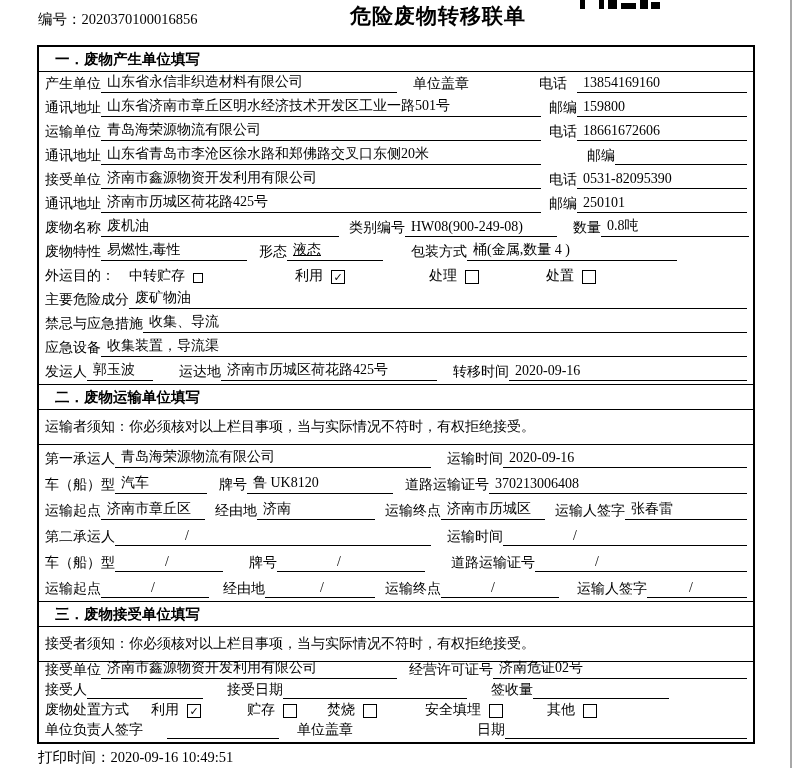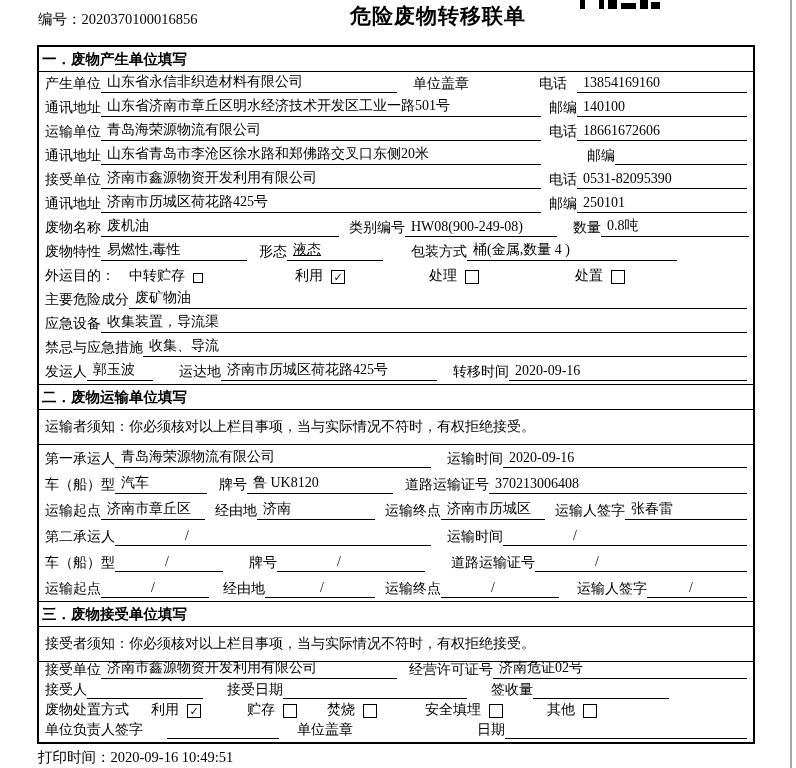--- a/index.html
+++ b/index.html
@@ -17,21 +17,21 @@
   .qr .b{position:absolute;background:#000}
   .qr .hollow{position:absolute;border:5px solid #000;background:#fff}
   .page-edge{position:absolute;right:4px;top:0;width:2px;height:768px;background:#a8a8a8}
 
   #form-root{
     position:absolute;left:37px;top:45px;width:718px;box-sizing:border-box;
     border:2px solid #000;background:#fff;
   }
   .sec+.sec{border-top:1.5px solid #000}
   .sec-title{
-    height:24px;display:flex;align-items:center;padding-left:3px;
+    height:24px;display:flex;align-items:center;padding-left:16px;
     font-weight:bold;font-size:14.5px;border-bottom:1.5px solid #000;
   }
   .sec-notice{
     height:34px;display:flex;align-items:center;padding-left:6px;
     font-size:14px;border-bottom:1px solid #000;white-space:nowrap;
   }
   .row{display:flex;align-items:flex-end;padding:0 6px 3px 6px;box-sizing:border-box}
   .s1 .row{height:24px}
   .s2 .row{height:26px}
   .s3 .row{height:20px}
@@ -75,21 +75,21 @@
         <div class="lab">产生单位</div>
         <div class="val" style="width: 296px;">山东省永信非织造材料有限公司</div>
         <div class="lab" style="margin-left: 16px;">单位盖章</div>
         <div class="lab" style="margin-left: auto;">电话</div>
         <div class="val" style="width: 170px; margin-left: 10px;">13854169160</div>
       </div>
       <div class="row">
         <div class="lab">通讯地址</div>
         <div class="val" style="width: 440px;">山东省济南市章丘区明水经济技术开发区工业一路501号</div>
         <div class="lab" style="margin-left: auto;">邮编</div>
-        <div class="val" style="width: 170px;">140100</div>
+        <div class="val" style="width: 170px;">159800</div>
       </div>
       <div class="row">
         <div class="lab">运输单位</div>
         <div class="val" style="width: 440px;">青岛海荣源物流有限公司</div>
         <div class="lab" style="margin-left: auto;">电话</div>
         <div class="val" style="width: 170px;">18661672606</div>
       </div>
       <div class="row">
         <div class="lab">通讯地址</div>
         <div class="val" style="width: 440px;">山东省青岛市李沧区徐水路和郑佛路交叉口东侧20米</div>
@@ -131,36 +131,36 @@
           <div class="cbx small"></div>
         </div>
         <div class="opt" style="margin-left: 92px;">
           <div class="lab">利用</div>
           <div class="cbx">✓</div>
         </div>
         <div class="opt" style="margin-left: 84px;">
           <div class="lab">处理</div>
           <div class="cbx"></div>
         </div>
-        <div class="opt" style="margin-left: 96px;">
+        <div class="opt" style="margin-left: 67px;">
           <div class="lab">处置</div>
           <div class="cbx"></div>
         </div>
       </div>
       <div class="row">
         <div class="lab">主要危险成分</div>
         <div class="val grow">废矿物油</div>
       </div>
       <div class="row">
+        <div class="lab">禁忌与应急措施</div>
+        <div class="val grow">收集、导流</div>
+      </div>
+      <div class="row">
         <div class="lab">应急设备</div>
         <div class="val grow">收集装置，导流渠</div>
-      </div>
-      <div class="row">
-        <div class="lab">禁忌与应急措施</div>
-        <div class="val grow">收集、导流</div>
       </div>
       <div class="row">
         <div class="lab">发运人</div>
         <div class="val" style="width: 66px;">郭玉波</div>
         <div class="lab" style="margin-left: 26px;">运达地</div>
         <div class="val" style="width: 216px;">济南市历城区荷花路425号</div>
         <div class="lab" style="margin-left: 16px;">转移时间</div>
         <div class="val grow">2020-09-16</div>
       </div>
     </div>

